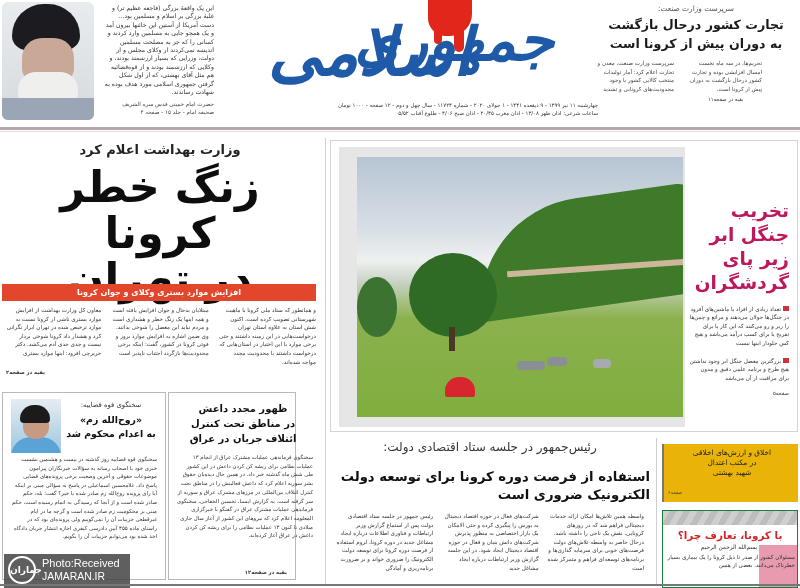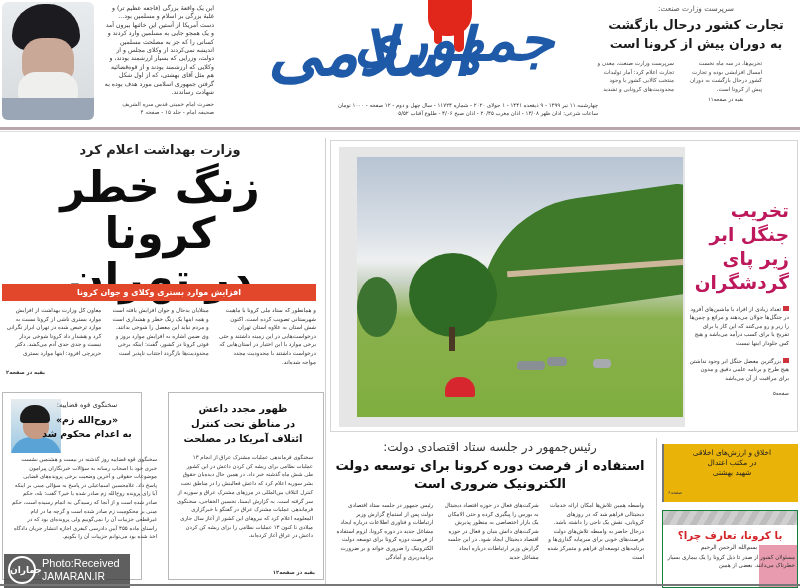--- a/index.html
+++ b/index.html
@@ -61,37 +61,37 @@
   .ph-tree2 { position:absolute; left:0; top:120px; width:40px; height:60px; background:#3d7330; border-radius:50%; }
   .ph-tent { position:absolute; left:88px; top:220px; width:30px; height:20px; background:#d8262e; border-radius: 14px 14px 2px 2px; }
   .ph-car { position:absolute; height:9px; background:#8a8f96; border-radius:4px; }
   #feature .side { position:absolute; right: 8px; top: 58px; width: 100px; }
   #feature .side h3 { font-size: 18.5px; line-height: 24px; font-weight:bold; color:#be185d; }
   #feature .side p { font-size: 5.6px; line-height: 8.4px; color:#333; margin-top: 10px; }
   #feature .side .bullet { display:inline-block; width:6px; height:5px; background:#d0323d; margin-left: 2px; }
   #feature .side .pg { font-size:5.2px; margin-top: 8px; color:#333; }
 
   
-  #box-zam { left: 2px; top: 392px; width: 140px; height: 188px; border: 1px solid #b9b9b9; background:#fff; }
+  #box-zam { left: 2px; top: 392px; width: 164px; height: 188px; border: 1px solid #b9b9b9; background:#fff; }
   #box-zam .pic { position:absolute; left: 8px; top: 6px; width: 50px; height: 54px; background: linear-gradient(180deg,#e6ecf0 0%,#9cc8e2 100%); overflow:hidden; }
   #box-zam .pic .hair { position:absolute; left:9px; top:6px; width:30px; height:18px; background:#1b1b1b; border-radius:14px 14px 4px 4px; }
   #box-zam .pic .face { position:absolute; left:12px; top:14px; width:26px; height:26px; background:#c79a83; border-radius:12px; }
   #box-zam .pic .body { position:absolute; left:0px; top:38px; width:50px; height:20px; background:#5aa3d6; border-radius:20px 20px 0 0; }
   #box-zam .kicker { position:absolute; right: 8px; top: 8px; width: 92px; text-align:center; font-size: 6.8px; color:#333; }
   #box-zam h3 { position:absolute; right: 6px; top: 20px; width: 96px; text-align:center; font-size: 9.4px; line-height: 14px; font-weight:bold; color:#111; }
   #box-zam .body-text { position:absolute; left: 8px; top: 62px; width: 146px; font-size: 5.4px; line-height: 8.6px; color:#333; }
 
-  #box-daesh { left: 168px; top: 392px; width: 156px; height: 188px; border: 1px solid #b9b9b9; background:#fff; }
+  #box-daesh { left: 168px; top: 392px; width: 128px; height: 188px; border: 1px solid #b9b9b9; background:#fff; }
   #box-daesh h3 { position:absolute; left: 4px; top: 8px; width: 140px; text-align:center; font-size: 10px; line-height: 15px; font-weight:bold; color:#111; }
   #box-daesh .body-text { position:absolute; left: 8px; top: 60px; width: 136px; font-size: 5.4px; line-height: 8.7px; color:#333; }
   #box-daesh .more { position:absolute; right: 8px; top: 176px; font-size: 5.2px; font-weight:bold; color:#333; }
 
   #gov-story { left: 330px; top: 438px; width: 320px; height: 150px; }
   #gov-story .kicker { text-align:center; font-size: 12px; color:#333; margin-top: 2px; }
-  #gov-story h3 { text-align:center; font-size: 13.2px; line-height: 18px; font-weight:bold; color:#111; margin-top: 3px; }
+  #gov-story h3 { font-size: 13.2px; line-height: 18px; font-weight:bold; color:#111; margin-top: 14px; }
   #gov-story .cols { display:flex; flex-direction: row-reverse; gap: 8px; margin-top: 8px; padding: 0 6px; }
   #gov-story .col { flex:1; font-size: 5.6px; line-height: 8.6px; color:#333; }
 
   #ethics { left: 662px; top: 444px; width: 136px; height: 58px; background: #eab308; border-left: 2px solid #777; }
   #ethics p { position:absolute; left: 6px; top: 4px; width: 124px; text-align:center; font-size: 7.4px; line-height: 10px; color:#222; }
   #ethics .pg { position:absolute; left: 4px; top: 46px; font-size: 4.6px; color:#444; }
 
   #taarof { left: 662px; top: 510px; width: 136px; height: 78px; background:#fff; border: 1px solid #15803d; }
   #taarof .stripe { position:absolute; left:0; top:0; width:134px; height:14px; background: repeating-linear-gradient(120deg,#cfcfcf 0 6px,#bdbdbd 6px 12px); }
   #taarof h3 { position:absolute; left: 2px; top: 18px; width: 130px; text-align:center; font-size: 10.4px; font-weight: bold; color:#d4262a; }
@@ -208,21 +208,21 @@
     <div>«روح‌الله زم»</div>
     <div>به اعدام محکوم شد</div>
   </h3>
   <div class="body-text rtl">سخنگوی قوه قضاییه روز گذشته در بیست و هشتمین نشست خبری خود با اصحاب رسانه به سؤالات خبرنگاران پیرامون موضوعات حقوقی و آخرین وضعیت برخی پرونده‌های قضایی پاسخ داد. غلامحسین اسماعیلی در پاسخ به سؤالی مبنی بر اینکه آیا رای پرونده روح‌الله زم صادر شده یا خیر؟ گفت: بله، حکم صادر شده است و از آنجا که رسیدگی به اتمام رسیده است، حکم مبنی بر محکومیت زم صادر شده است و گرچه ما در ایام غیرقطعی جزییات آن را نمی‌گوییم ولی پرونده‌ای بود که در راستای ماده ۴۵۵ آیین دادرسی کیفری اجازه انتشار جریان دادگاه اخذ شده بود می‌توانم جزییات آن را بگویم.</div>
 </div>
 
 <div id="box-daesh" class="abs">
   <h3 class="rtl" style="text-align:center;">
     <div>ظهور مجدد داعش</div>
     <div>در مناطق تحت کنترل</div>
-    <div>ائتلاف آمریکا در مصلحت</div>
+    <div>ائتلاف جریان در عراق</div>
   </h3>
   <div class="body-text rtl">سخنگوی فرماندهی عملیات مشترک عراق از انجام ۱۳ عملیات نظامی برای ریشه کن کردن داعش در این کشور طی شش ماه گذشته خبر داد. در همین حال دیده‌بان حقوق بشر سوریه اعلام کرد که داعش فعالیتش را در مناطق تحت کنترل ائتلاف بین‌المللی در مرزهای مشترک عراق و سوریه از سر گرفته است. به گزارش ایسنا، تحسین الخفاجی، سخنگوی فرماندهی عملیات مشترک عراق در گفتگو با خبرگزاری المعلومه اعلام کرد که نیروهای این کشور از آغاز سال جاری میلادی تا کنون ۱۳ عملیات نظامی را برای ریشه کن کردن داعش در عراق آغاز کرده‌اند.</div>
   <div class="more rtl">بقیه در صفحه۱۲</div>
 </div>
 
 <div id="gov-story" class="abs rtl">
   <div class="kicker">رئیس‌جمهور در جلسه ستاد اقتصادی دولت:</div>
   <h3>
     <div>استفاده از فرصت دوره کرونا برای توسعه دولت</div>
     <div>الکترونیک ضروری است</div>

